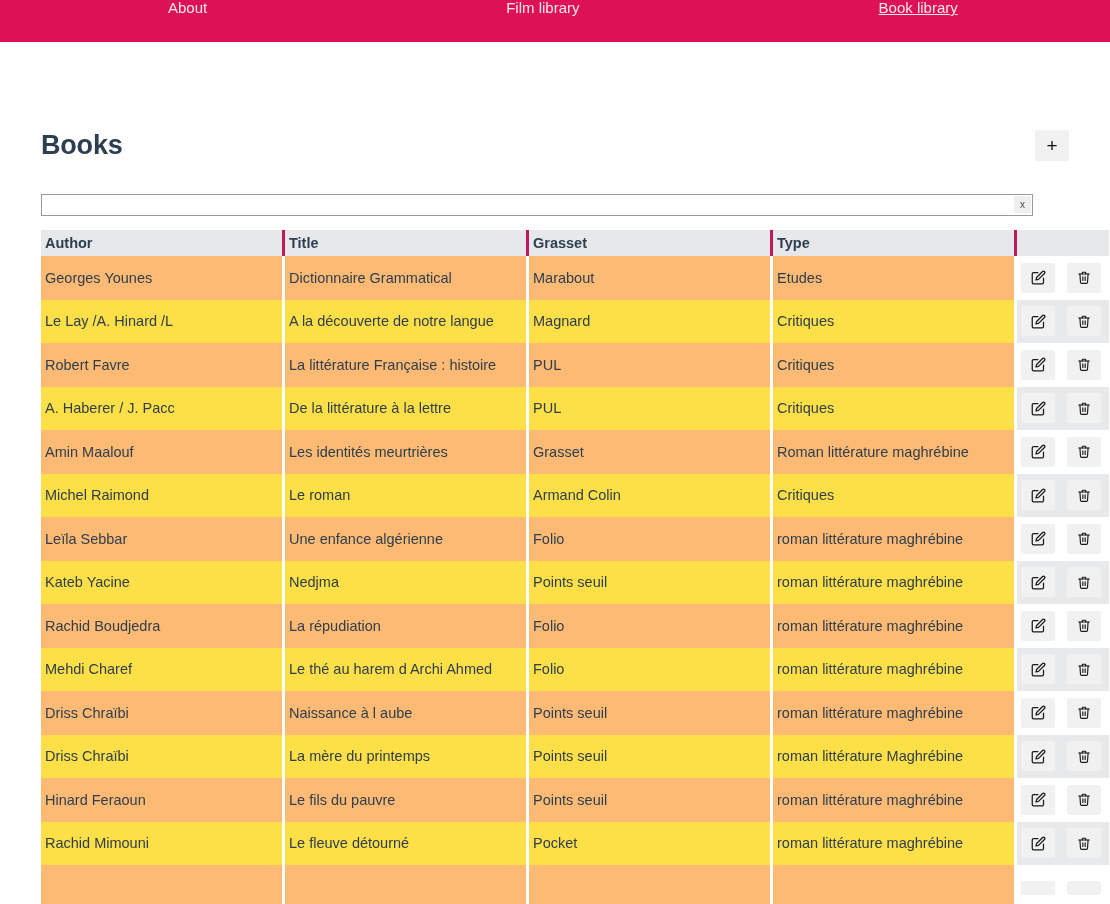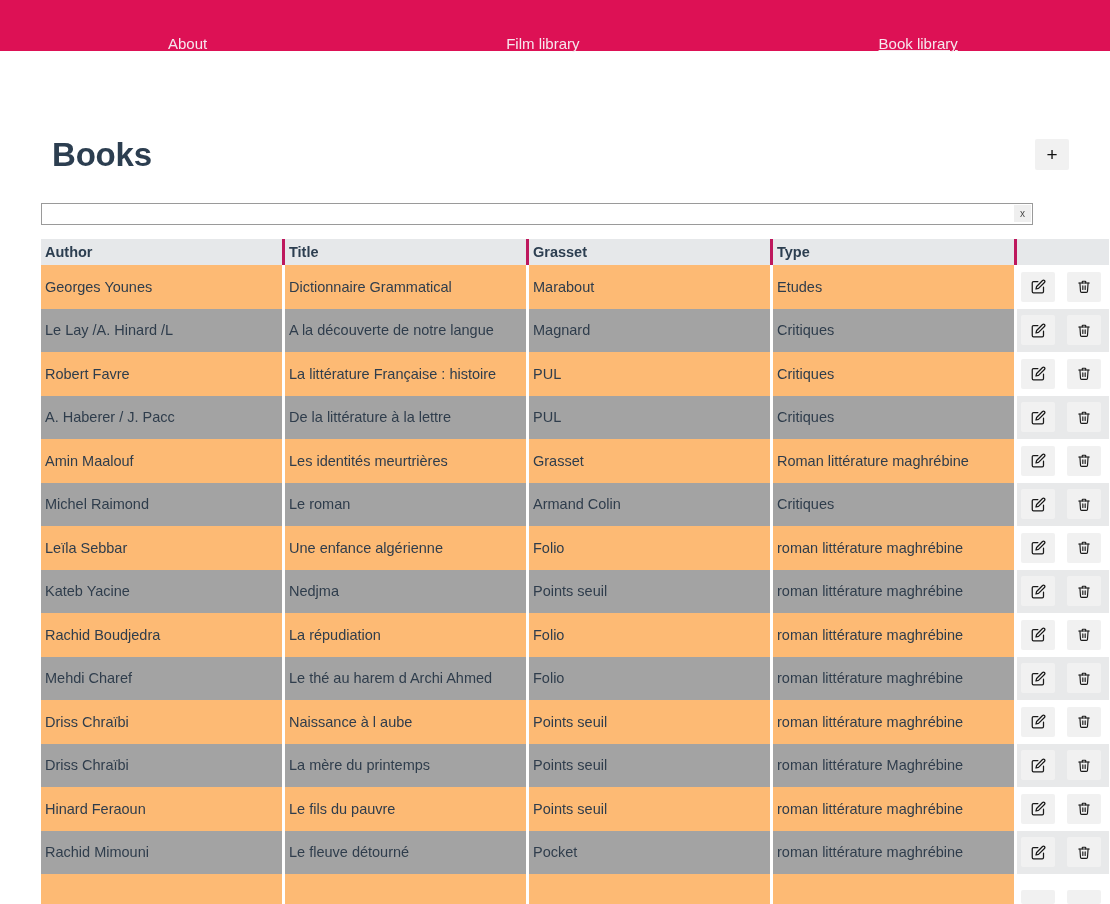--- a/index.html
+++ b/index.html
@@ -7,24 +7,24 @@
     margin: 0; padding: 0;
     width: 1110px; height: 904px;
     overflow: hidden;
     background: #ffffff;
     font-family: "Liberation Sans", sans-serif;
   }
 
   
   .navbar {
     width: 1110px;
-    height: 51px;
+    height: 42px;
     background: #dd1155;
     display: flex;
-    align-items: flex-end;
+    align-items: flex-start;
   }
   .nav-item {
     color: #f6e8ee;
     font-size: 15px;
     line-height: 1;
     text-decoration: none;
     white-space: nowrap;
   }
   .nav-about    { margin-left: 168px; }
   .nav-film     { margin-left: 299px; }
@@ -37,25 +37,25 @@
   }
 
   .title-row {
     display: flex;
     align-items: center;
     justify-content: space-between;
     height: 75px;
     margin-top: 66px;
   }
   .page-title {
-    font-size: 33px;
+    font-size: 27px;
     font-weight: bold;
     color: #2c3e50;
     letter-spacing: -0.2px;
-    margin: 11px;
+    margin: 0;
     line-height: 1;
   }
   .add-btn {
     width: 34px;
     height: 31px;
     background: #f1f1f1;
     border: none;
     border-radius: 2px;
     display: flex;
     align-items: center;
@@ -128,21 +128,21 @@
   table.books th {
     height: 26px;
     font-weight: bold;
     background: #e6e8ea;
     color: #2c3e50;
   }
   table.books tr.body-row td {
     height: 43.5px;
   }
   table.books tr.odd td.cell { background: #fdba74; }
-  table.books tr.even td.cell { background: #a3a3a3; }
+  table.books tr.even td.cell { background: #fde047; }
   table.books tr.even td.act  { background: #e8e9ea; }
   table.books tr.odd td.act   { background: #ffffff; }
 
   
   col.c-author { width: 244px; }
   col.c-title  { width: 244px; }
   col.c-editor { width: 244px; }
   col.c-type   { width: 244px; }
 
   

